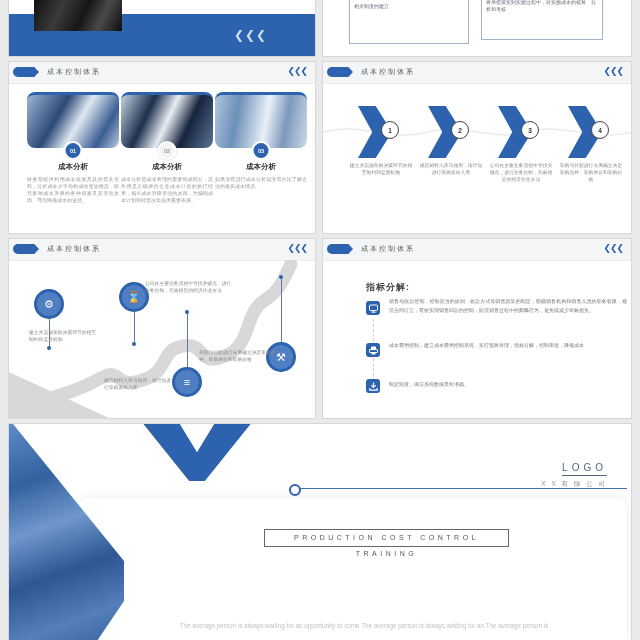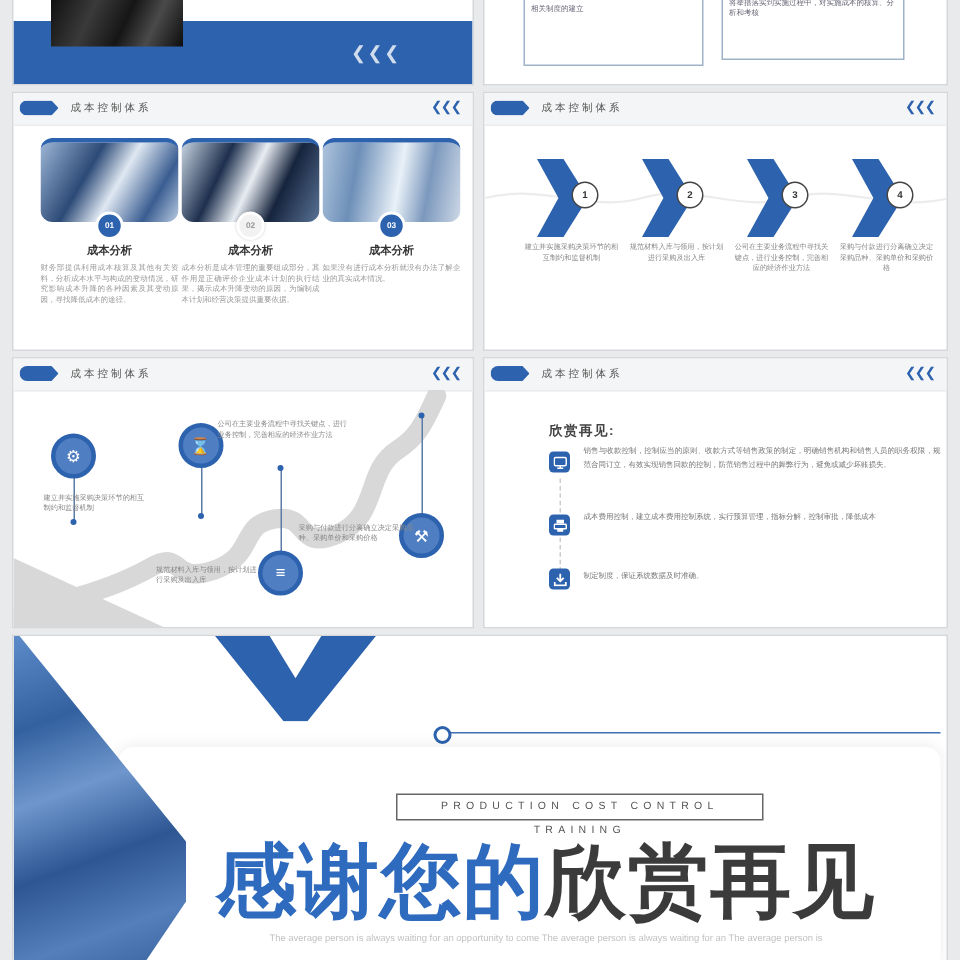--- a/index.html
+++ b/index.html
@@ -172,21 +172,21 @@
     <div class="mtext" style="left:95px;top:138px;width:70px;">规范材料入库与领用，按计划进行采购及出入库</div>
     <div class="mtext" style="left:190px;top:110px;width:80px;">采购与付款进行分离确立决定采购品种、采购单价和采购价格</div>
   </div>
 
   <div class="slide" style="left:322px;top:238px;width:310px;height:181px;">
     <div class="shead">
       <span class="hbadge"></span>
       <span class="htitle">成本控制体系</span>
       <span class="hchev">❮❮❮</span>
     </div>
-    <div class="pheading" style="left:43px;top:42px;">欣赏再见:</div>
+    <div class="pheading" style="left:43px;top:42px;">指标分解:</div>
     <div class="pline" style="left:50px;top:80px;height:62px;"></div>
     <div class="picon" style="left:43px;top:62px;">
       <svg width="9" height="9" viewBox="0 0 9 9">
           <rect x="0.5" y="1" width="8" height="5.5" rx="1" fill="none" stroke="#fff" stroke-width="1"></rect>
           <line x1="4.5" y1="6.5" x2="4.5" y2="8" stroke="#fff" stroke-width="1"></line>
           <line x1="2.5" y1="8.2" x2="6.5" y2="8.2" stroke="#fff" stroke-width="1"></line>
         </svg>
     </div>
     <div class="ptext" style="left:66px;top:58px;">销售与收款控制，控制应当的原则、收款方式等销售政策的制定，明确销售机构和销售人员的职务权限，规范合同订立，有效实现销售回款的控制，防范销售过程中的舞弊行为，避免或减少坏账损失。</div>
     <div class="picon" style="left:43px;top:104px;">
@@ -202,24 +202,25 @@
           <line x1="4.5" y1="0.5" x2="4.5" y2="5" stroke="#fff" stroke-width="1.2"></line>
           <polyline points="2.2,3.2 4.5,5.5 6.8,3.2" fill="none" stroke="#fff" stroke-width="1.2"></polyline>
           <polyline points="0.8,6 0.8,8.2 8.2,8.2 8.2,6" fill="none" stroke="#fff" stroke-width="1.2"></polyline>
         </svg>
     </div>
     <div class="ptext" style="left:66px;top:141px;">制定制度，保证系统数据及时准确。</div>
   </div>
 
   <div class="slide" style="left:8px;top:423px;width:624px;height:217px;border-bottom:none;">
     <div class="vchev" style="left:132px;top:-3px;width:112px;height:60px;"></div>
+    <div class="logo">
+      <div class="l1">LOGO</div>
+      <div class="l2">X X 有 限 公 司</div>
+    </div>
     <div class="hr-line" style="left:290px;top:64px;width:328px;"></div>
     <div class="hr-ring" style="left:280px;top:60px;"></div>
     <div class="fincard" style="left:70px;top:74px;width:548px;height:150px;"></div>
     <div class="indphoto"></div>
     <div class="eyebrow" style="left:255px;top:105px;width:243px;height:16px;">PRODUCTION COST CONTROL TRAINING</div>
-    <div class="bigtitle" style="left:87px;top:128px;width:535px;">
-      <span class="b">感谢您的</span><span class="d">欣赏再见</span>
-    </div>
     <div class="finsub" style="left:120px;top:198px;width:470px;">The average person is always waiting for an opportunity to come The average person is always waiting for an The average person is</div>
   </div>
 
 </div>
 
 </body></html>

